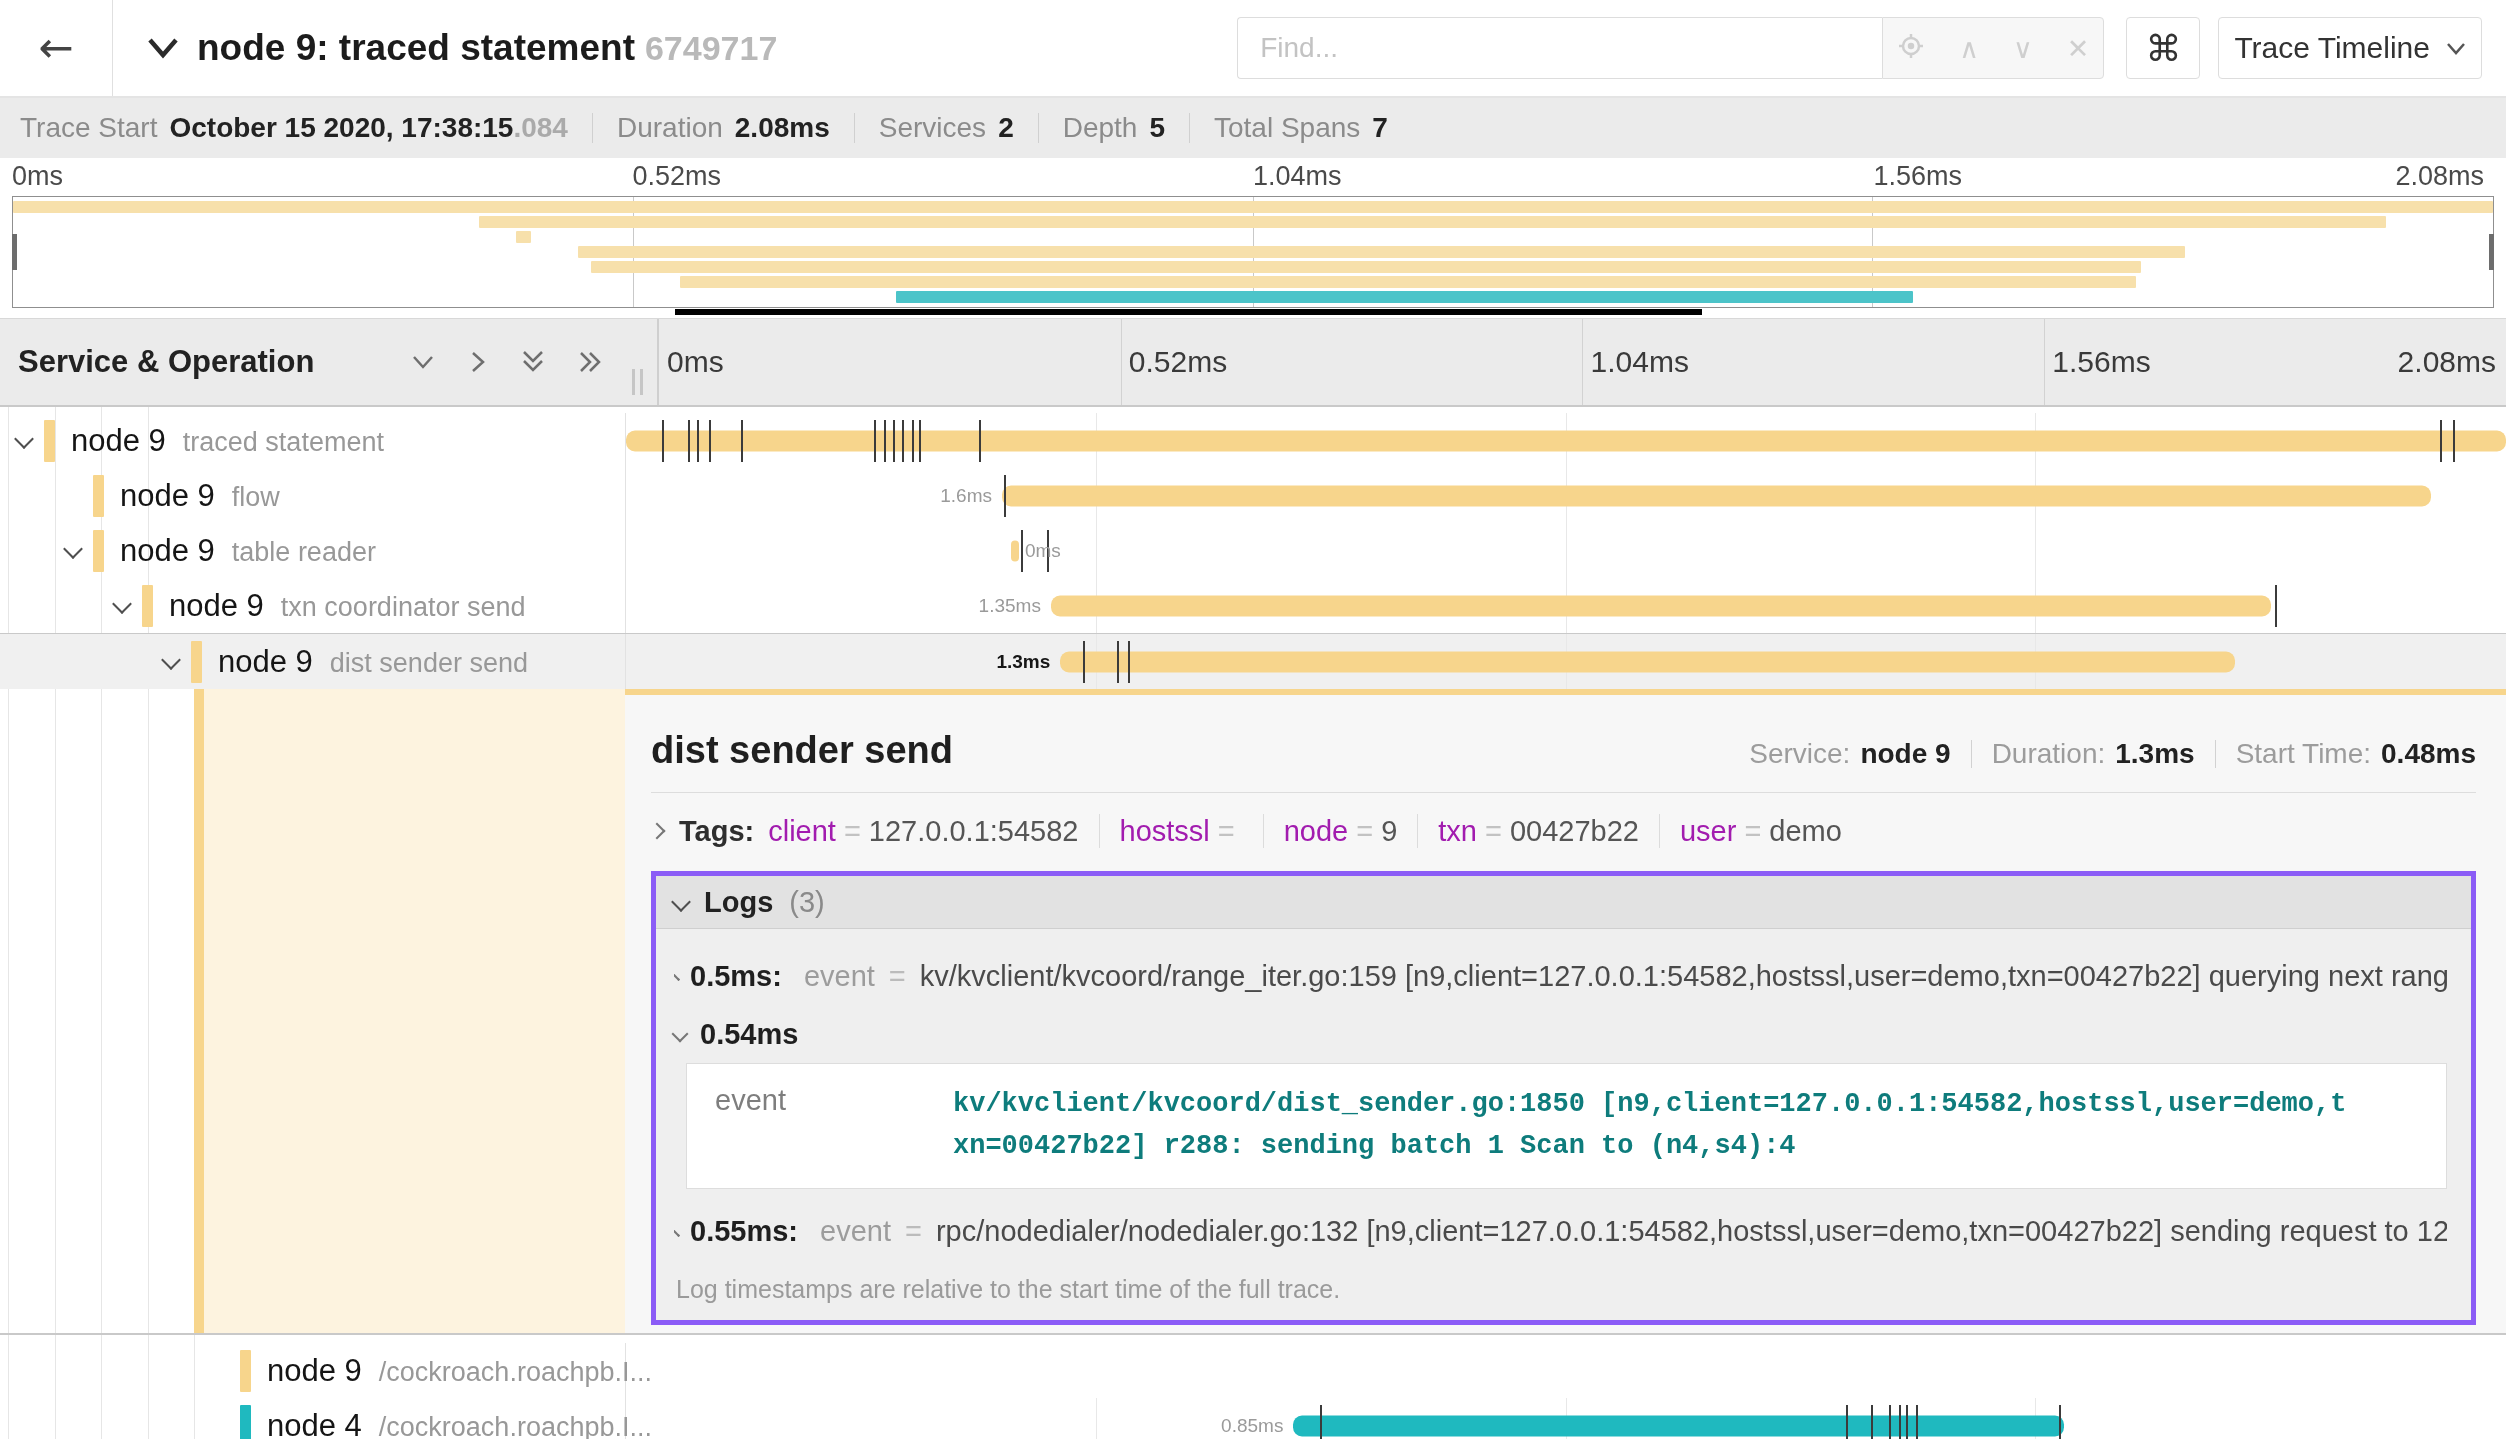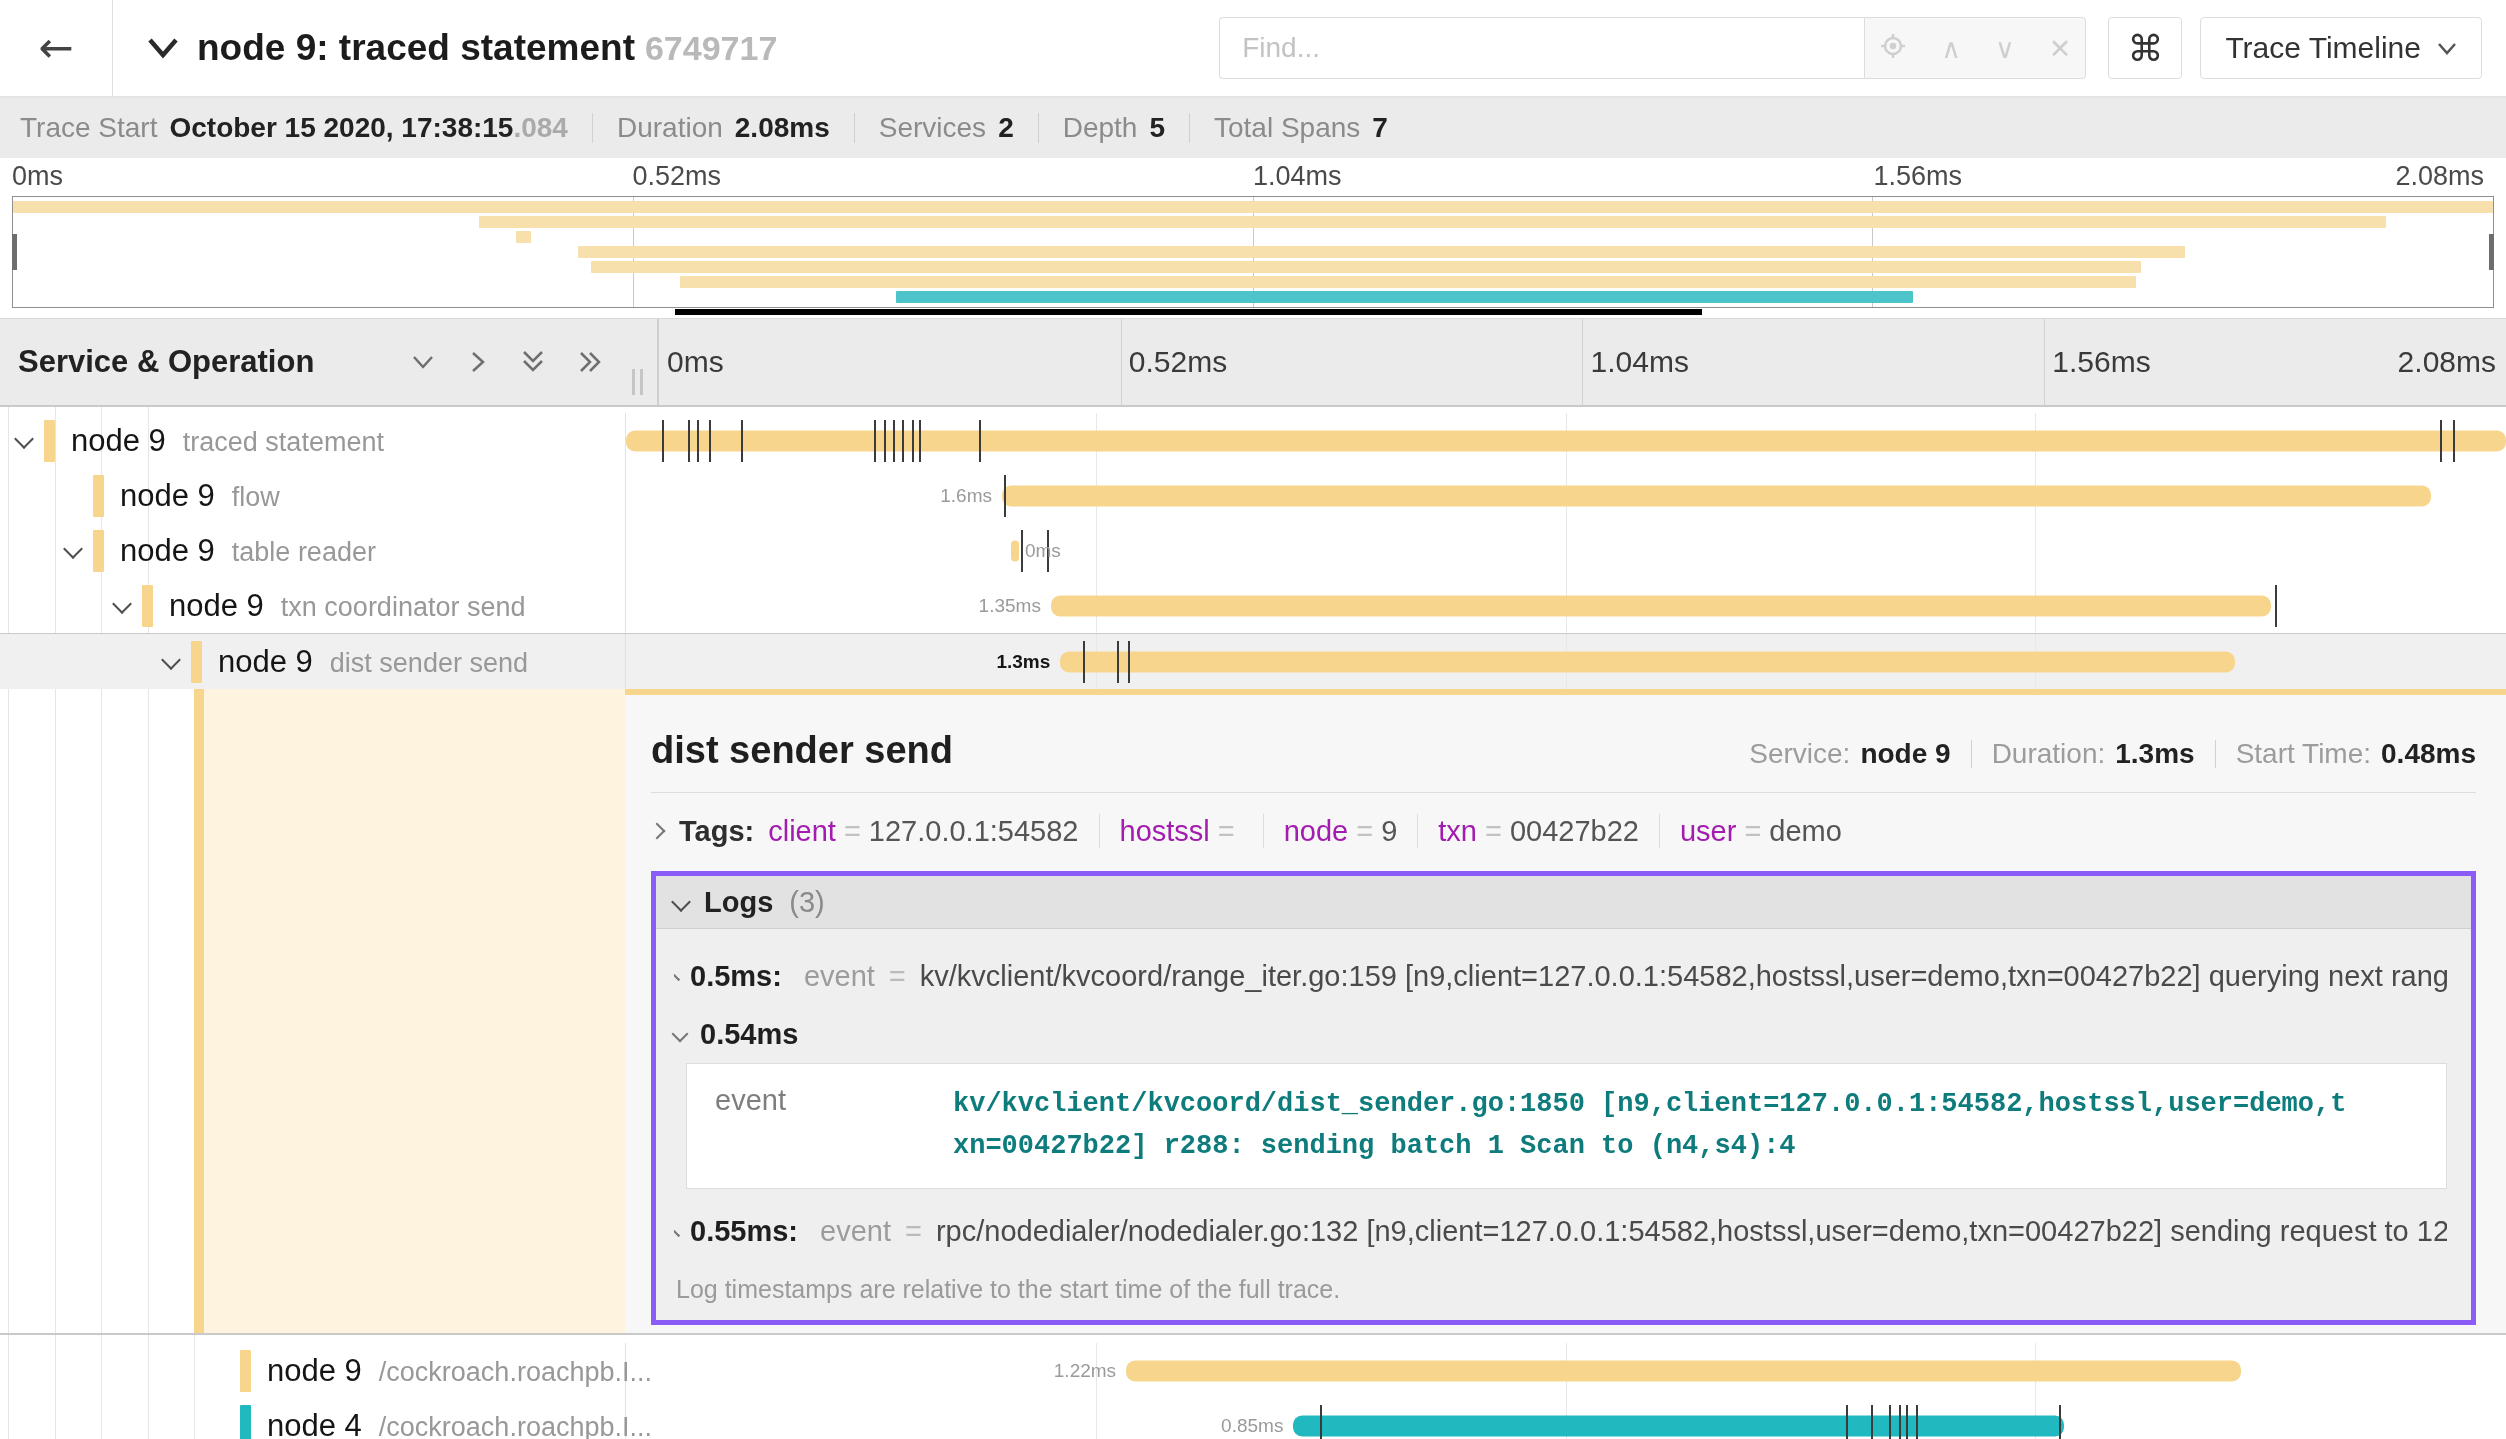--- a/index.html
+++ b/index.html
@@ -15,21 +15,21 @@
   .trace-id{font-weight:700;color:#b9b9b9;font-size:34px;margin-left:10px;}
   .find{margin-left:auto;display:flex;align-items:stretch;height:62px;flex:none;}
   .find input{width:600px;border:1px solid #ddd;border-right:none;border-radius:4px 0 0 4px;
       font-size:28px;padding:0 22px;color:#333;outline:none;font-family:"Liberation Sans",sans-serif;background:#fff;}
   .find input::placeholder{color:#c3c3c3;}
   .find-tools{display:flex;align-items:center;background:#f7f7f7;border:1px solid #ddd;border-radius:0 4px 4px 0;padding:0 14px;gap:34px;}
   .ftool{color:#cfcfcf;font-size:27px;line-height:1;cursor:pointer;font-family:"DejaVu Sans",sans-serif;}
   .kbdbtn{margin-left:22px;width:74px;height:62px;border:1px solid #ddd;border-radius:4px;background:#fff;
       font-size:36px;color:#333;cursor:pointer;font-family:"DejaVu Sans",sans-serif;flex:none;}
   .viewsel{margin:0 24px 0 18px;height:62px;border:1px solid #ddd;border-radius:4px;background:#fff;display:flex;
-      align-items:center;gap:16px;padding:0 24px;font-size:30px;color:#333;cursor:pointer;flex:none;font-family:"Liberation Sans",sans-serif;}
+      align-items:center;gap:16px;padding:0 15px;font-size:30px;color:#333;cursor:pointer;flex:none;font-family:"Liberation Sans",sans-serif;}
 
   
   .infobar{height:60px;background:#ebebeb;border-bottom:1px solid:#ddd;display:flex;align-items:center;padding-left:20px;font-size:28px;}
   .ib-label{color:#8b8b8b;margin-right:12px;}
   .ib-value{color:#222;font-weight:700;}
   .ib-suffix{color:#aaa;font-weight:700;}
   .ib-sep{width:1px;height:30px;background:#d0d0d0;margin:0 24px;}
 
   
   .minimap{padding:0 12px;background:#fff;}
@@ -418,24 +418,20 @@
       <div class="guide" style="left: 148px;"></div>
       <div class="guide" style="left: 194px;"></div>
       <div class="row">
         <div class="cell-l rb">
           <span class="chip" style="left: 240px; background: rgb(247, 213, 140);"></span>
           <span class="lbls" style="left: 267px;">
             <span class="svc">node 9</span>
             <span class="op">/cockroach.roachpb.I...</span>
           </span>
         </div>
-        <div class="cell-r">
-          <div class="bar" style="left: 26.6%; width: 59.3%; background: rgb(247, 213, 140);"></div>
-          <span class="bar-label" style="right: calc(73.4% + 10px);">1.22ms</span>
-        </div>
       </div>
       <div class="row">
         <div class="cell-l rb">
           <span class="chip" style="left: 240px; background: rgb(31, 185, 191);"></span>
           <span class="lbls" style="left: 267px;">
             <span class="svc">node 4</span>
             <span class="op">/cockroach.roachpb.I...</span>
           </span>
         </div>
         <div class="cell-r">

